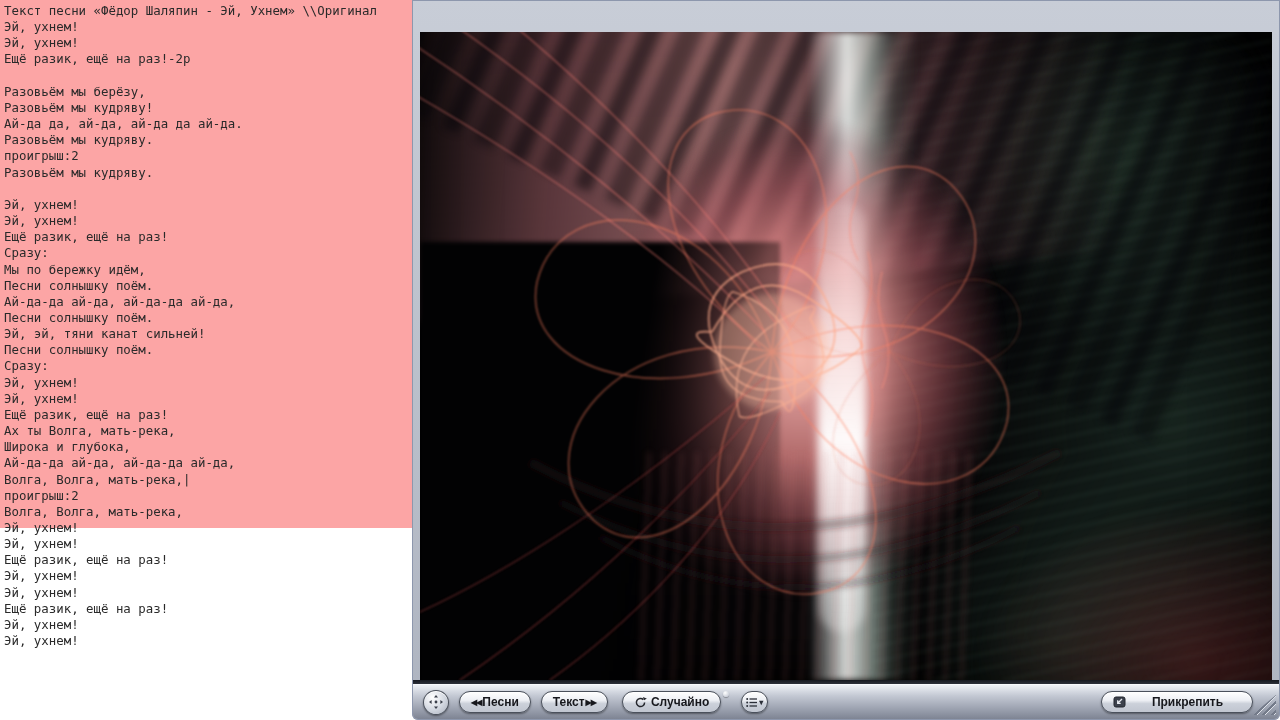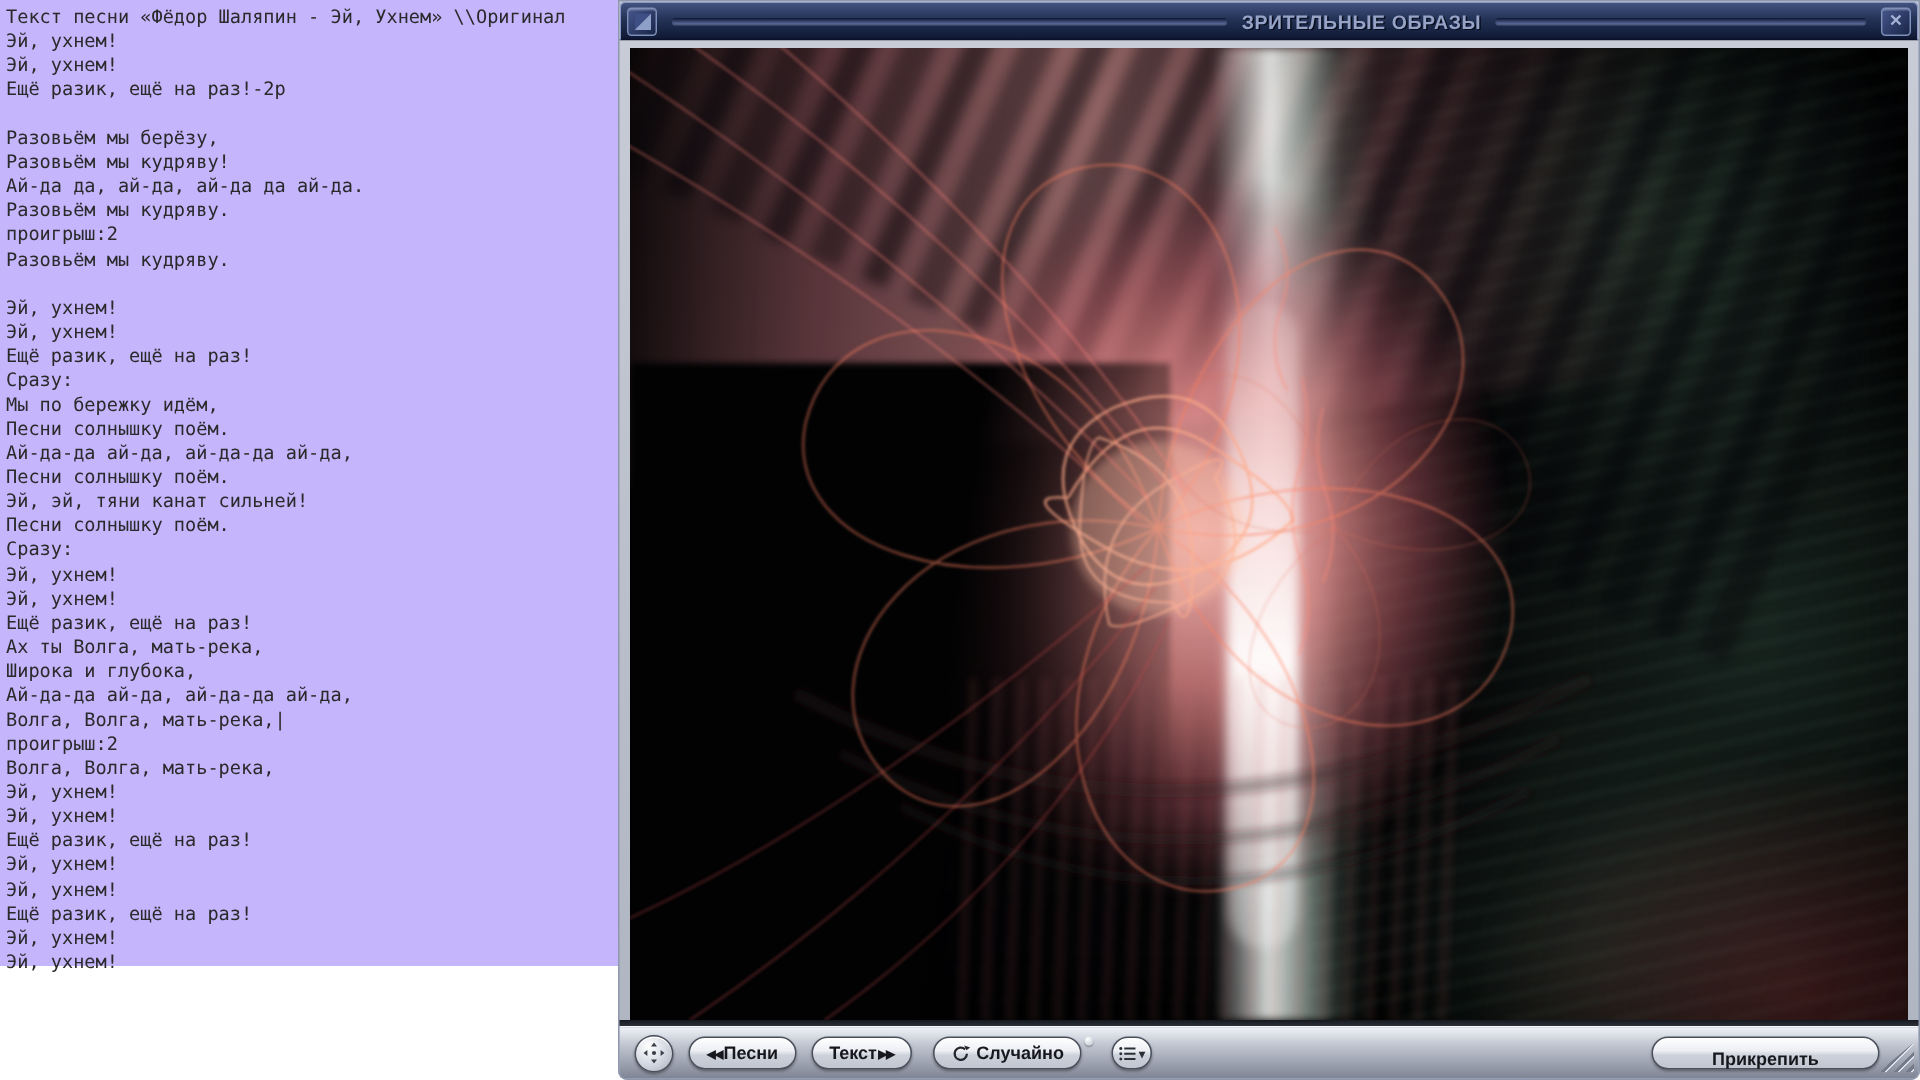--- a/index.html
+++ b/index.html
@@ -1,21 +1,21 @@
 <!DOCTYPE html>
 <html><head>
 <meta charset="utf-8">
 <style>
   html,body{margin:0;padding:0;}
   body{
     width:1280px;height:720px;overflow:hidden;background:#ffffff;
     font-family:"Liberation Sans",sans-serif;position:relative;
   }
   
-  .editor{position:absolute;left:0;top:0;width:412px;height:644px;background:#c4b5fd;}
+  .editor{position:absolute;left:0;top:0;width:412px;height:528px;background:#fca5a5;}
   .editor pre{
     margin:0;padding:3px 0 0 4px;
     font-family:"DejaVu Sans Mono","Liberation Mono",monospace;
     font-size:12.4px;line-height:16.15px;color:#2a2a2a;white-space:pre;
   }
   
   .wmp{
     position:absolute;left:412px;top:0;width:868px;height:720px;
     background:linear-gradient(#c8cdd7,#aeb4c0);
     border-radius:0 0 6px 6px;box-sizing:border-box;
@@ -138,21 +138,21 @@
   .arr.left{margin-right:1px;}
   .arr.right{margin-left:1px;}
   .mb{margin-left:10px;}
   .menu-btn{width:27px;border-radius:12px;padding:0 4px;gap:1px;}
   .caret{font-size:8px;color:#2b2f38;position:relative;top:.5px;}
   .dot{
     width:6px;height:6px;border-radius:50%;flex:0 0 auto;
     background:radial-gradient(circle at 35% 30%,#ffffff,#b9bfcc);
     position:relative;top:-8px;margin-left:2px;box-shadow:0 1px 1px rgba(0,0,0,.3);
   }
-  .attach{margin-left:auto;width:152px;gap:8px;margin-right:16px;flex-direction:column;}
+  .attach{margin-left:auto;width:152px;gap:8px;margin-right:16px;}
   .attach .lbl{flex:1;text-align:center;}
   .grip{
     position:absolute;right:3px;bottom:4px;width:24px;height:20px;
     background:repeating-linear-gradient(135deg, transparent 0 3px, #747b8a 3px 5px, #dde1e8 5px 6px);
     clip-path:polygon(100% 0,100% 100%,0 100%);cursor:nwse-resize;
   }
 </style>
 </head>
 <body>
 
@@ -194,34 +194,20 @@
 Ещё разик, ещё на раз!
 Эй, ухнем!
 Эй, ухнем!
 Ещё разик, ещё на раз!
 Эй, ухнем!
 Эй, ухнем!</pre>
 </div>
 
 <div class="wmp">
 
-  <div class="titlebar">
-    <div class="tb-sq">
-      <svg width="11" height="11">
-        <path d="M0 11 L11 0 L11 11 Z" fill="#8fa0c8"></path>
-        <path d="M0 11 L11 0 L0 0 Z" fill="#3d4f84"></path>
-      </svg>
-    </div>
-    <div class="groove l"></div>
-    <div class="tb-title">ЗРИТЕЛЬНЫЕ ОБРАЗЫ</div>
-    <div class="groove r"></div>
-    <div class="tb-sq">
-      <span class="tb-close">✕</span>
-    </div>
-  </div>
 
   <div class="viz">
     <div class="smoke-right"></div>
     <div class="smoke-streaks"></div>
     <div class="pinktop"></div>
     <div class="slashes"></div>
     <div class="band"></div>
     <div class="orb"></div>
     <div class="bandcore"></div>
     <div class="darkleft"></div>

